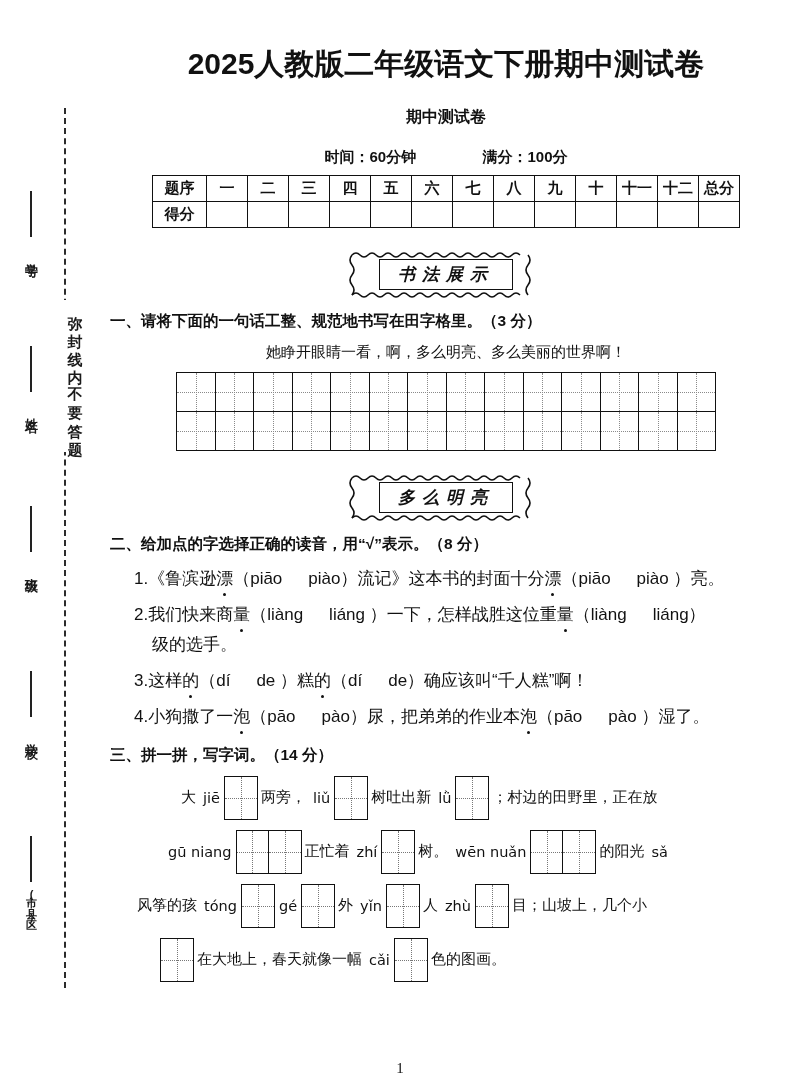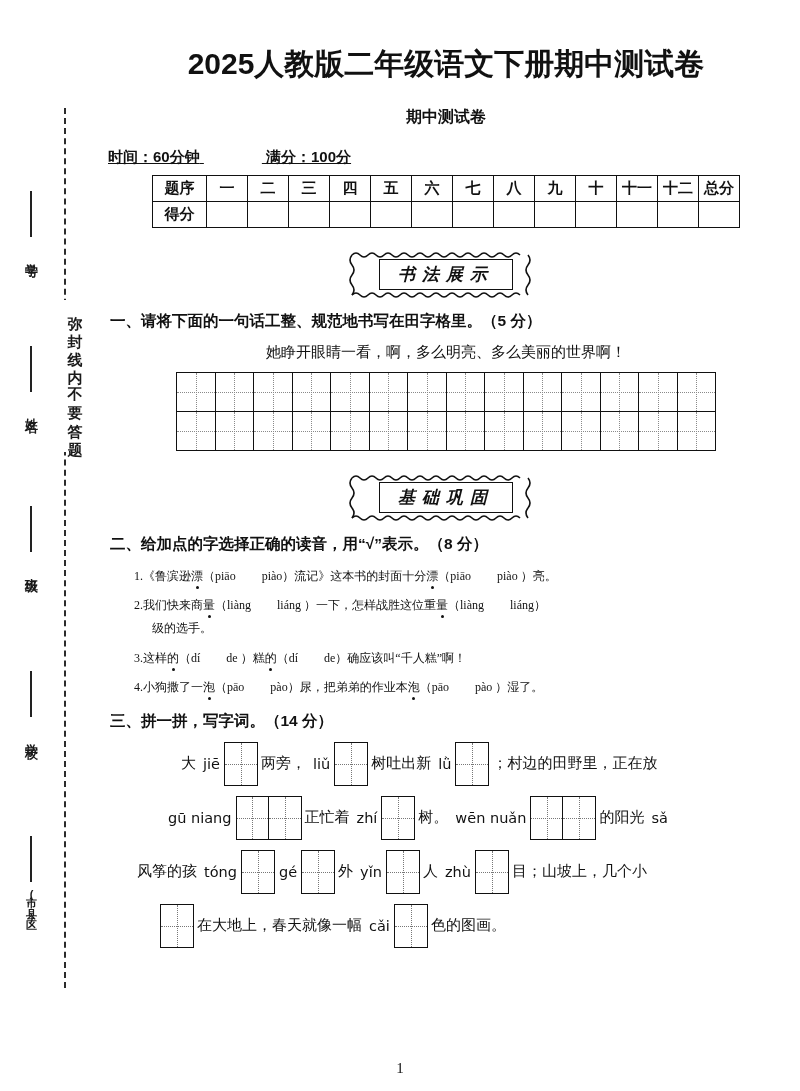--- a/index.html
+++ b/index.html
@@ -83,26 +83,25 @@
     white-space: nowrap;
   }
   #sub-title {
     text-align: center;
     font-family: "Liberation Sans", "DejaVu Sans", sans-serif;
     font-weight: bold;
     font-size: 16px;
     margin-top: 22px;
   }
   #exam-meta {
-    text-align: left;
+    text-align: center;
     font-family: "Liberation Sans", "DejaVu Sans", sans-serif;
     font-weight: bold;
     font-size: 15px;
     margin-top: 20px;
-    text-decoration: underline;
   }
   #exam-meta .gap { display: inline-block; width: 58px; }
 
   
   #score-table {
     margin: 8px auto 0 auto;
     border-collapse: collapse;
     width: 588px;
     table-layout: fixed;
   }
@@ -145,22 +144,22 @@
     margin-top: 14px;
     margin-left: 2px;
   }
   .kai-line {
     font-family: "Liberation Serif", "DejaVu Serif", serif;
     font-size: 15px;
     margin-top: 11px;
     text-align: center;
   }
   .q-item {
-    font-family: Liberation Serif, serif;
-    font-size: 12px;
+    font-family: Liberation Sans, sans-serif;
+    font-size: 17px;
     margin-top: 13px;
     margin-left: 26px;
     line-height: 1.35;
   }
   .q-item.cont { margin-top: 7px; margin-left: 44px; }
   .dotted {
     position: relative;
     display: inline-block;
   }
   .dotted::after {
@@ -318,21 +317,21 @@
       <svg width="182" height="46" viewBox="0 0 182 46">
         <path d="M3,3 q4,-4 8,0 q4,4 8,0 q4,-4 8,0 q4,4 8,0 q4,-4 8,0 q4,4 8,0 q4,-4 8,0 q4,4 8,0 q4,-4 8,0 q4,4 8,0 q4,-4 8,0 q4,4 8,0 q4,-4 8,0 q4,4 8,0 q4,-4 8,0 q4,4 8,0 q4,-4 8,0 q4,4 8,0 q4,-4 8,0 q4,4 8,0 q4,-4 8,0" fill="none" stroke="#111" stroke-width="1.6"></path>
         <path d="M3,43 q4,-4 8,0 q4,4 8,0 q4,-4 8,0 q4,4 8,0 q4,-4 8,0 q4,4 8,0 q4,-4 8,0 q4,4 8,0 q4,-4 8,0 q4,4 8,0 q4,-4 8,0 q4,4 8,0 q4,-4 8,0 q4,4 8,0 q4,-4 8,0 q4,4 8,0 q4,-4 8,0 q4,4 8,0 q4,-4 8,0 q4,4 8,0 q4,-4 8,0" fill="none" stroke="#111" stroke-width="1.6"></path>
         <path d="M3,3 q-4,5 0,10 q4,5 0,10 q-4,5 0,10 q4,5 0,10" fill="none" stroke="#111" stroke-width="1.6"></path>
         <path d="M179,3 q4,5 0,10 q-4,5 0,10 q4,5 0,10 q-4,5 0,10" fill="none" stroke="#111" stroke-width="1.6"></path>
       </svg>
       <div class="banner-inner">书法展示</div>
     </div>
   </div>
 
-  <div class="q-head">一、请将下面的一句话工整、规范地书写在田字格里。（5 分）</div>
+  <div class="q-head">一、请将下面的一句话工整、规范地书写在田字格里。（3 分）</div>
   <div class="kai-line">她睁开眼睛一看，啊，多么明亮、多么美丽的世界啊！</div>
   <table id="tzg-grid">
     <tbody>
         <tr>
           <td></td>
           <td></td>
           <td></td>
           <td></td>
           <td></td>
           <td></td>
@@ -365,21 +364,21 @@
   </table>
 
   <div class="banner-wrap">
     <div class="banner">
       <svg width="182" height="46" viewBox="0 0 182 46">
         <path d="M3,3 q4,-4 8,0 q4,4 8,0 q4,-4 8,0 q4,4 8,0 q4,-4 8,0 q4,4 8,0 q4,-4 8,0 q4,4 8,0 q4,-4 8,0 q4,4 8,0 q4,-4 8,0 q4,4 8,0 q4,-4 8,0 q4,4 8,0 q4,-4 8,0 q4,4 8,0 q4,-4 8,0 q4,4 8,0 q4,-4 8,0 q4,4 8,0 q4,-4 8,0" fill="none" stroke="#111" stroke-width="1.6"></path>
         <path d="M3,43 q4,-4 8,0 q4,4 8,0 q4,-4 8,0 q4,4 8,0 q4,-4 8,0 q4,4 8,0 q4,-4 8,0 q4,4 8,0 q4,-4 8,0 q4,4 8,0 q4,-4 8,0 q4,4 8,0 q4,-4 8,0 q4,4 8,0 q4,-4 8,0 q4,4 8,0 q4,-4 8,0 q4,4 8,0 q4,-4 8,0 q4,4 8,0 q4,-4 8,0" fill="none" stroke="#111" stroke-width="1.6"></path>
         <path d="M3,3 q-4,5 0,10 q4,5 0,10 q-4,5 0,10 q4,5 0,10" fill="none" stroke="#111" stroke-width="1.6"></path>
         <path d="M179,3 q4,5 0,10 q-4,5 0,10 q4,5 0,10 q-4,5 0,10" fill="none" stroke="#111" stroke-width="1.6"></path>
       </svg>
-      <div class="banner-inner">基础巩固</div>
+      <div class="banner-inner">多么明亮</div>
     </div>
   </div>
 
   <div class="q-head">二、给加点的字选择正确的读音，用“√”表示。（8 分）</div>
   <div id="section2-items">
       <div class="q-item"><span>1.</span><span>《鲁滨逊</span><span class="dotted">漂</span><span>（piāo</span><span class="sp"></span><span>piào）流记》这本书的封面十分</span><span class="dotted">漂</span><span>（piāo</span><span class="sp"></span><span>piào ）亮。</span></div>
       <div class="q-item"><span>2.</span><span>我们快来商</span><span class="dotted">量</span><span>（liàng</span><span class="sp"></span><span>liáng ）一下，怎样战胜这位重</span><span class="dotted">量</span><span>（liàng</span><span class="sp"></span><span>liáng）</span></div>
       <div class="q-item cont">级的选手。</div>
       <div class="q-item"><span>3.</span><span>这样</span><span class="dotted">的</span><span>（dí</span><span class="sp"></span><span>de ）糕</span><span class="dotted">的</span><span>（dí</span><span class="sp"></span><span>de）确应该叫“千人糕”啊！</span></div>
       <div class="q-item"><span>4.</span><span>小狗撒了一</span><span class="dotted">泡</span><span>（pāo</span><span class="sp"></span><span>pào）尿，把弟弟的作业本</span><span class="dotted">泡</span><span>（pāo</span><span class="sp"></span><span>pào ）湿了。</span></div>

